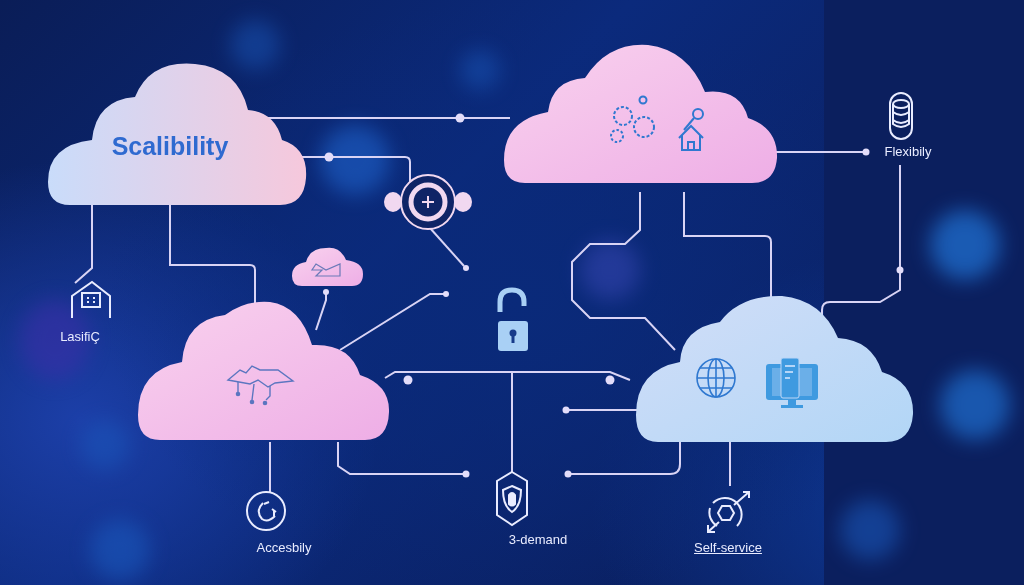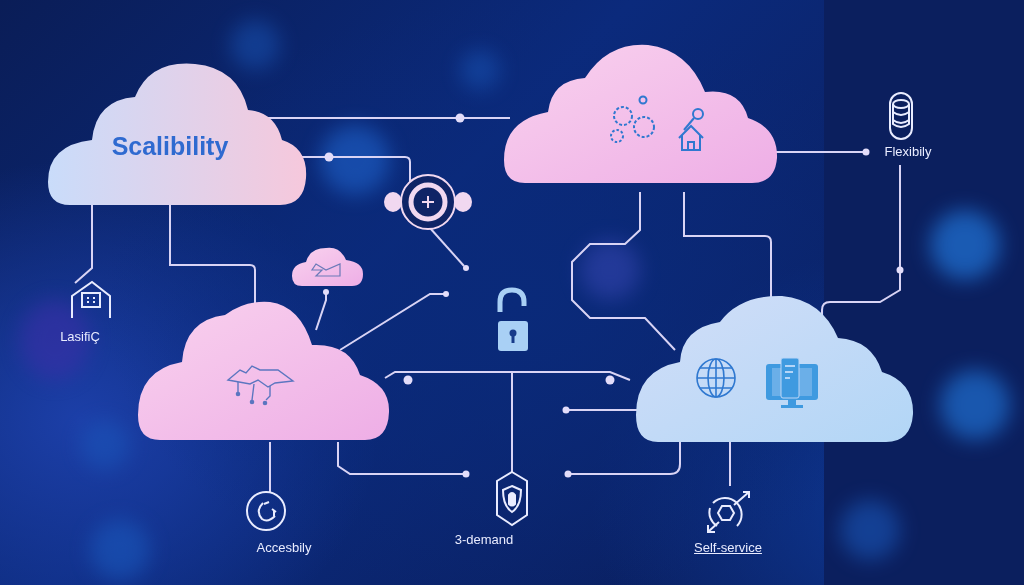--- a/index.html
+++ b/index.html
@@ -198,15 +198,15 @@
       <path d="M722 506 L730 506 L734 513 L730 520 L722 520 L718 513 Z"></path>
       <path d="M734 505 L749 492 M743 492 H749 V498"></path>
       <path d="M719 522 L709 531 M708 525 V532 H715"></path>
     </g>
   </svg>
 
   <div class="cloud-title" style="left:170px;top:146px;">Scalibility</div>
   <div class="label" style="left:908px;top:144px;">Flexibily</div>
   <div class="label" style="left:80px;top:320px;margin-top:9px;">LasifiÇ</div>
   <div class="label" style="left:284px;top:540px;">Accesbily</div>
-  <div class="label" style="left:484px;top:532px;">3-demand</div>
+  <div class="label" style="left:538px;top:532px;">3-demand</div>
   <div class="label" style="left:728px;top:540px;text-decoration:underline;">Self-service</div>
 </div>
 
 </body></html>

